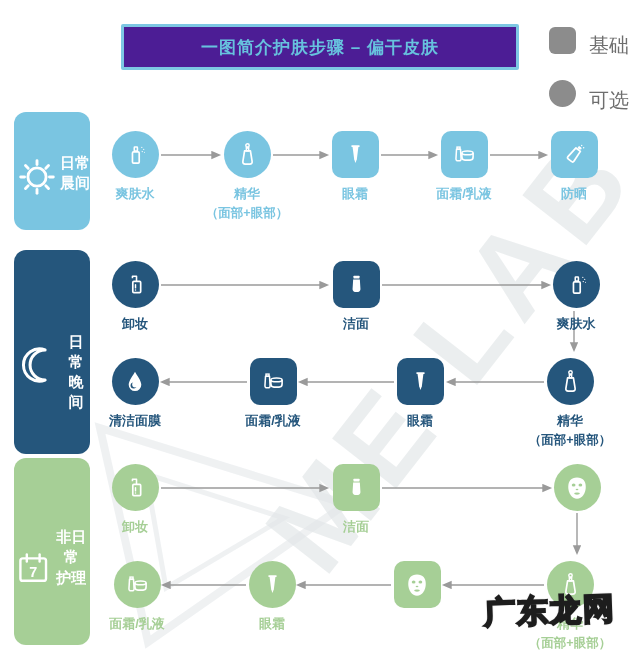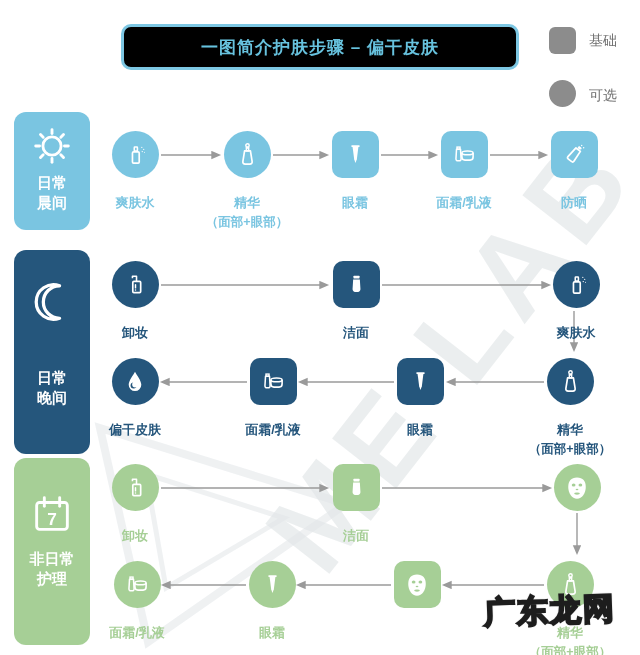--- a/index.html
+++ b/index.html
@@ -17,51 +17,51 @@
   #wm-brand{position:absolute;left:90px;top:285px;width:720px;text-align:center;
     font-size:118px;font-weight:bold;letter-spacing:10px;color:rgba(205,212,216,0.40);
     transform:rotate(-52deg);z-index:1;white-space:nowrap;user-select:none;}
   #wm-triangle{position:absolute;left:88px;top:412px;z-index:1;opacity:.55;}
   #wm-site{position:absolute;left:484px;top:590px;z-index:6;font-size:31px;font-weight:bold;
     letter-spacing:2px;color:#fff;transform:rotate(-2deg);
     -webkit-text-stroke:2.2px #1d1d1d;text-shadow:0 0 2px #1d1d1d;white-space:nowrap;}
 
   
   #title{position:absolute;left:121px;top:24px;width:398px;height:46px;box-sizing:border-box;
-    border:3px solid #7dc7e3;border-radius:10px;display:flex;align-items:center;justify-content:center;
-    color:var(--titleblue);font-size:17px;font-weight:bold;letter-spacing:1px;z-index:3;background:#000000;}
+    border:3px solid #7dc7e3;border-radius:2px;display:flex;align-items:center;justify-content:center;
+    color:var(--titleblue);font-size:17px;font-weight:bold;letter-spacing:1px;z-index:3;background:#4c1d95;}
   .lg-swatch{position:absolute;width:27px;height:27px;background:#8c8c8c;z-index:3;}
   #lg-basic-swatch{left:549px;top:27px;border-radius:6px;}
   #lg-opt-swatch{left:549px;top:80px;border-radius:50%;}
-  .lg-label{position:absolute;left:589px;color:#6e6e6e;font-size:14px;z-index:3;}
+  .lg-label{position:absolute;left:589px;color:#6e6e6e;font-size:20px;z-index:3;}
   #lg-basic-label{top:32px;}
   #lg-opt-label{top:87px;}
 
   
-  .pill{position:absolute;left:14px;width:76px;border-radius:12px;display:flex;flex-direction:column;
+  .pill{position:absolute;left:14px;width:76px;border-radius:12px;display:flex;
     align-items:center;color:#fff;font-weight:bold;font-size:15px;text-align:center;line-height:1.35;z-index:3;}
   #pill-m{top:112px;height:118px;background:var(--m);}
   #pill-n{top:250px;height:204px;background:var(--n);}
   #pill-g{top:458px;height:187px;background:var(--g);}
   #pill-m .pill-icon{margin-top:11px;} #pill-m .pill-label{margin-top:4px;}
   #pill-n .pill-icon{margin-top:26px;} #pill-n .pill-label{margin-top:40px;}
   #pill-g .pill-icon{margin-top:33px;} #pill-g .pill-label{margin-top:12px;}
 
   
   .step{position:absolute;width:124px;margin-left:-62px;text-align:center;z-index:3;}
   .badge{width:47px;height:47px;margin:0 auto;display:flex;align-items:center;justify-content:center;}
   .circle .badge{border-radius:50%;}
   .square .badge{border-radius:10px;}
   .c-m .badge{background:var(--m);color:var(--m);}
   .c-n .badge{background:var(--n);color:var(--n);}
   .c-g .badge{background:var(--g);color:var(--g);}
   .c-m .slabel{color:var(--m);}
   .c-n .slabel{color:var(--n);}
   .c-g .slabel{color:var(--g);}
-  .slabel{margin-top:16px;font-weight:bold;font-size:13px;line-height:1.45;}
+  .slabel{margin-top:7px;font-weight:bold;font-size:13px;line-height:1.45;}
   .slabel .sub{display:block;font-size:12.5px;text-align:center;}
 
   #arrows{position:absolute;left:0;top:0;z-index:2;pointer-events:none;}
   #defs{position:absolute;width:0;height:0;overflow:hidden;}
 </style>
 </head>
 <body>
 
 <svg id="defs" aria-hidden="true">
   <defs>
@@ -306,21 +306,21 @@
         </svg>
       </div>
     <div class="slabel"><span>面霜/乳液</span></div>
   </div>
   <div class="step c-n circle" style="left:135px;top:358px">
     <div class="badge">
         <svg width="28" height="28">
           <use href="#i-droplet"></use>
         </svg>
       </div>
-    <div class="slabel"><span>偏干皮肤</span></div>
+    <div class="slabel"><span>清洁面膜</span></div>
   </div>
 
   <div class="step c-g circle" style="left:135px;top:464px">
     <div class="badge">
         <svg width="27" height="27">
           <use href="#i-pump"></use>
         </svg>
       </div>
     <div class="slabel"><span>卸妆</span></div>
   </div>

